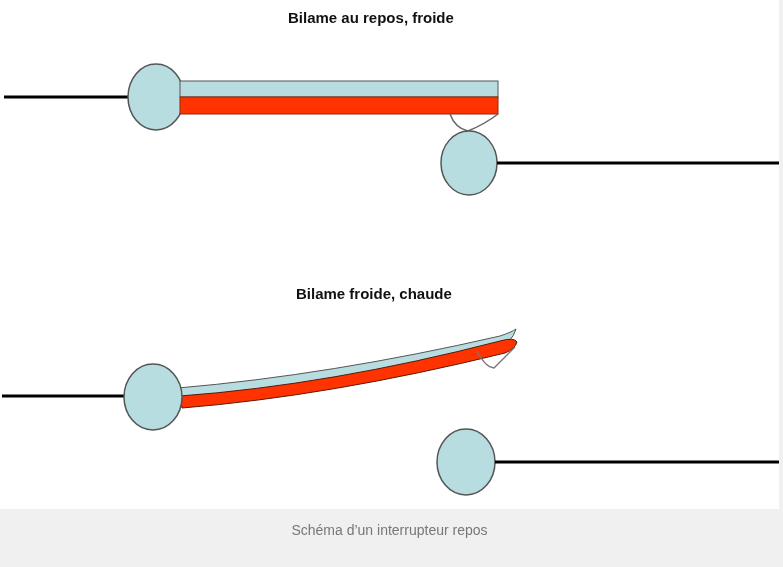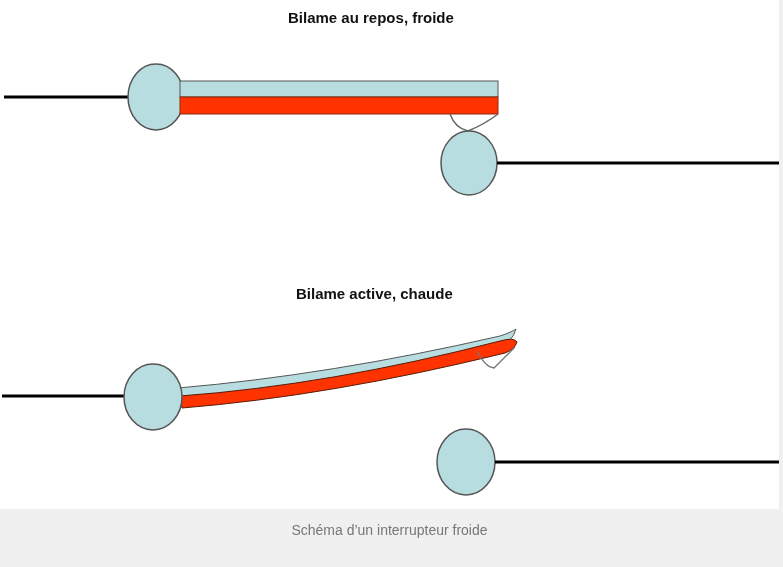--- a/index.html
+++ b/index.html
@@ -31,16 +31,16 @@
         <line x1="2" y1="396" x2="128" y2="396" stroke="#000" stroke-width="3"></line>
         <path d="M178 388 Q330 375 500 336 Q512 332 516 329 Q512 343 498 347 Q330 385 180 397 Z" fill="#b7dde0" stroke="#555" stroke-width="1"></path>
         <path d="M180 396 Q330 385 500 341 Q514 337 517 342 Q515 349 505 353 Q330 396 182 408 Z" fill="#ff3300" stroke="#5a1a08" stroke-width="1"></path>
         <path d="M477 351 Q485 367 494 368 L515 347" fill="none" stroke="#777" stroke-width="1.3"></path>
         <ellipse cx="153" cy="397" rx="29" ry="33" fill="#b7dde0" stroke="#555" stroke-width="1.5"></ellipse>
         <ellipse cx="466" cy="462" rx="29" ry="33" fill="#b7dde0" stroke="#555" stroke-width="1.5"></ellipse>
         <line x1="495" y1="462" x2="779" y2="462" stroke="#000" stroke-width="3"></line>
       </g>
     </svg>
     <div class="title" style="left:288px; top:9px;">Bilame au repos, froide</div>
-    <div class="title" style="left:296px; top:285px;">Bilame active, chaude</div>
+    <div class="title" style="left:296px; top:285px;">Bilame froide, chaude</div>
   </div>
-  <div class="caption">Schéma d’un interrupteur froide</div>
+  <div class="caption">Schéma d’un interrupteur repos</div>
 </div>
 
 </body></html>

